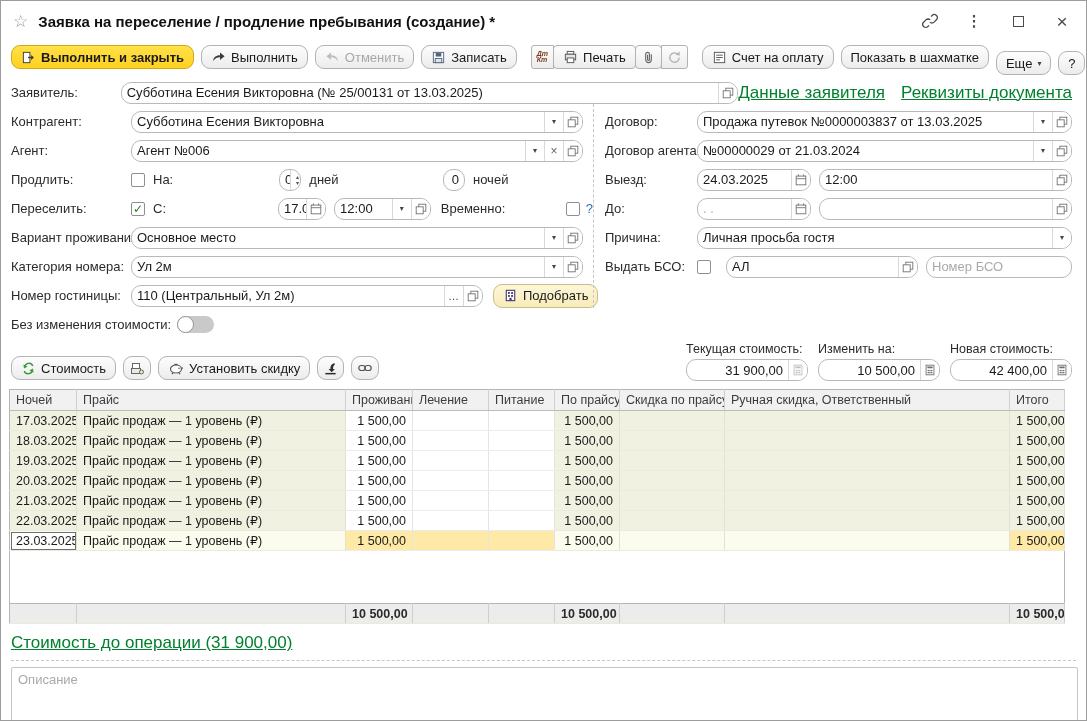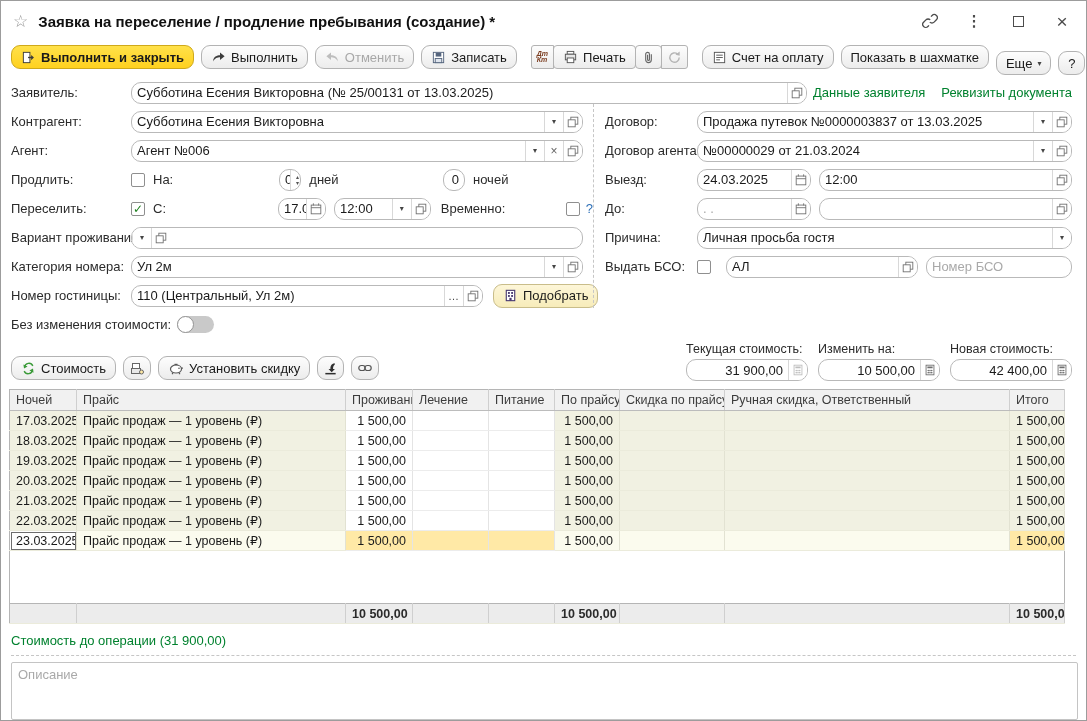--- a/index.html
+++ b/index.html
@@ -49,21 +49,21 @@
   .fld .txt.r { text-align:right; }
   .fld .ph { color:#a9a9a9; }
   .seg { width:19px; align-self:stretch; display:inline-flex; align-items:center; justify-content:center; border-left:1px solid #d8d8d8; color:#454545; cursor:pointer; background:#fff; flex:0 0 19px; }
   .seg.car { font-size:8px; }
   .seg.clr { font-size:12px; color:#666; }
   .seg.dots { font-size:11px; letter-spacing:1px; color:#444; }
   .cb { width:14px; height:14px; border:1px solid #8f8f8f; border-radius:2px; background:#fff; display:inline-flex; align-items:center; justify-content:center; font-size:12px; line-height:1; color:#1c7f1c; font-weight:bold; cursor:pointer; flex:0 0 14px; }
   .spin { width:14px; align-self:stretch; border-left:1px solid #d8d8d8; display:flex; flex-direction:column; align-items:center; justify-content:center; font-size:6px; line-height:6px; color:#555; cursor:pointer; flex:0 0 14px; }
   .qblue { color:#2f71b8; font-size:13px; cursor:pointer; margin-left:6px; }
   .links { display:flex; gap:16px; margin-left:auto; }
-  .glink { color:#00812e; font-size:13px; cursor:pointer; white-space:nowrap;text-align:center; }
+  .glink { color:#00812e; font-size:17px; text-decoration:underline; cursor:pointer; white-space:nowrap;text-align:center; }
   .toggle { width:37px; height:17px; border-radius:9px; background:#c9c9c9; position:relative; cursor:pointer; margin-left:6px; }
   .toggle .knob { position:absolute; left:0; top:0; width:17px; height:17px; border-radius:50%; background:#fff; border:1px solid #949494; }
   .pick { background:linear-gradient(#fdf6d8,#f7ecba); border-color:#c9bd8a; margin-left:10px; }
 
   
   .costbar { display:flex; align-items:flex-end; padding:4px 14px 0 10px; margin-top:2px; }
   .cost-left { display:flex; gap:7px; align-items:flex-end; padding-bottom:1px; }
   .cost-right { margin-left:auto; display:flex; gap:10px; }
   .mgroup { display:flex; flex-direction:column; gap:3px; }
   .mgroup .lbl { font-size:12.5px; color:#2b2b2b; }
@@ -455,20 +455,21 @@
               </svg>
             </span>
         </span>
       </span>
     </div>
 
     <div class="frow">
       <span class="lp">
         <span class="lbl">Вариант проживания:</span>
         <span class="fld" style="width:452px">
+          <span class="txt">Основное место</span>
           <span class="seg car">▾</span>
           <span class="seg">
               <svg width="14" height="14">
                 <use href="#i-open"></use>
               </svg>
             </span>
         </span>
       </span>
       <span class="rp">
         <span class="lbl">Причина:</span>

